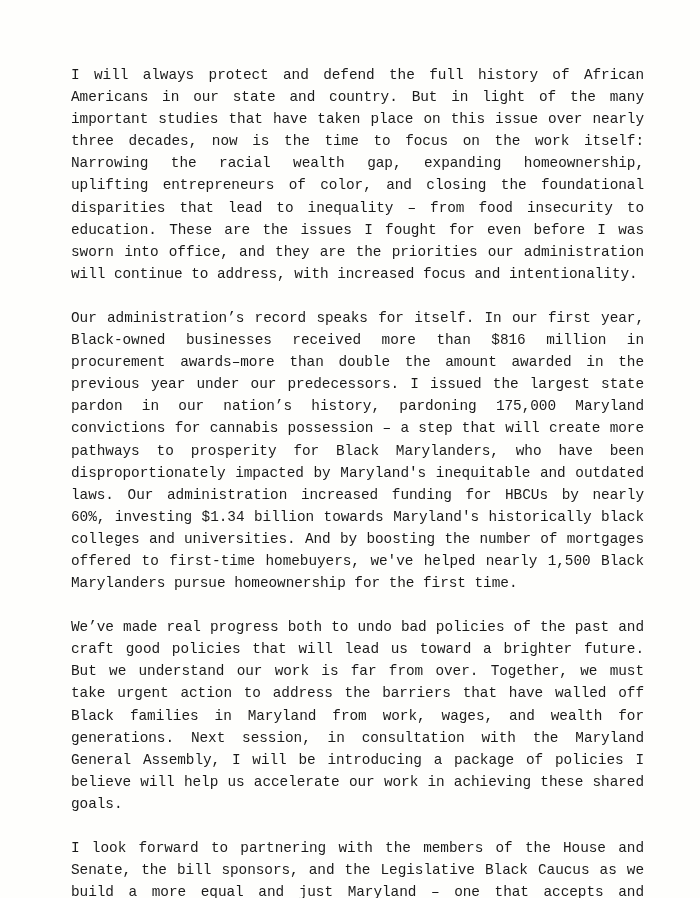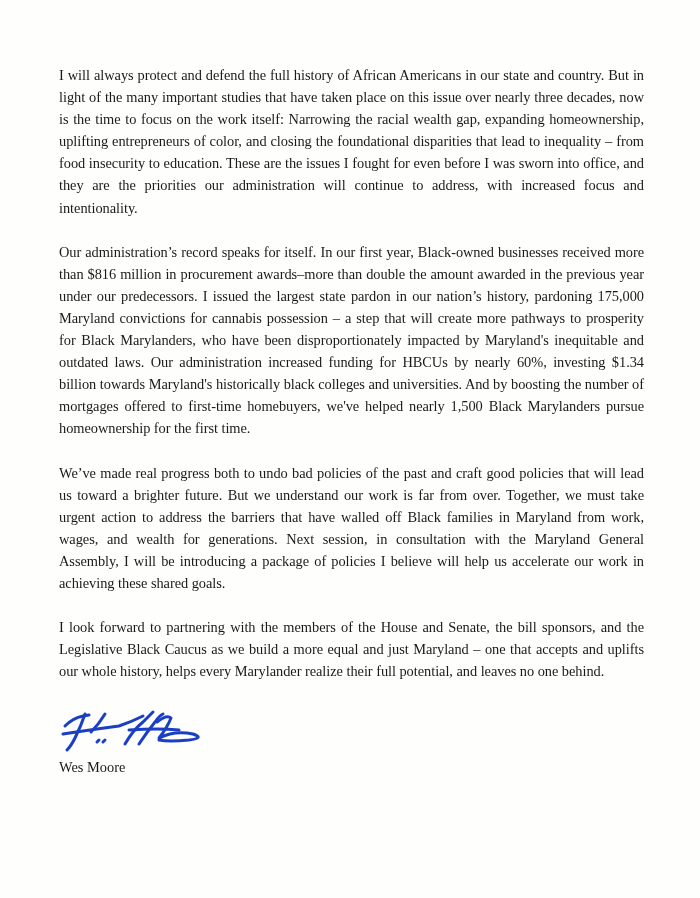--- a/index.html
+++ b/index.html
@@ -13,22 +13,23 @@
   }
   .page {
     position: absolute;
     left: 59px; top: 64px;
     width: 585px;
   }
   .para {
     font-size: 14.4px;
     line-height: 22.1px;
     text-align: justify;
-    margin: 0 0 22px 0;
+    margin: 0 0 22px 12px;
     letter-spacing: -0.05px;
+    font-family: Liberation Mono, monospace;
   }
   .closing {
     font-size: 14.4px;
     line-height: 22px;
     margin: 0;
   }
   .signature {
     display: block;
     width: 150px; height: 50px;
     margin: 6px 0 2px 0;

